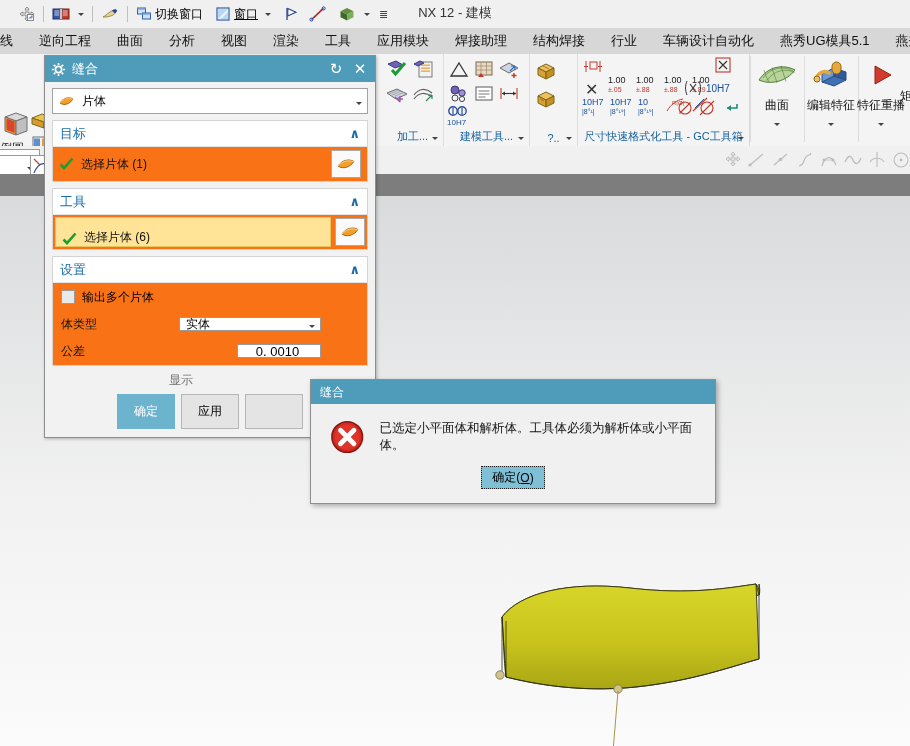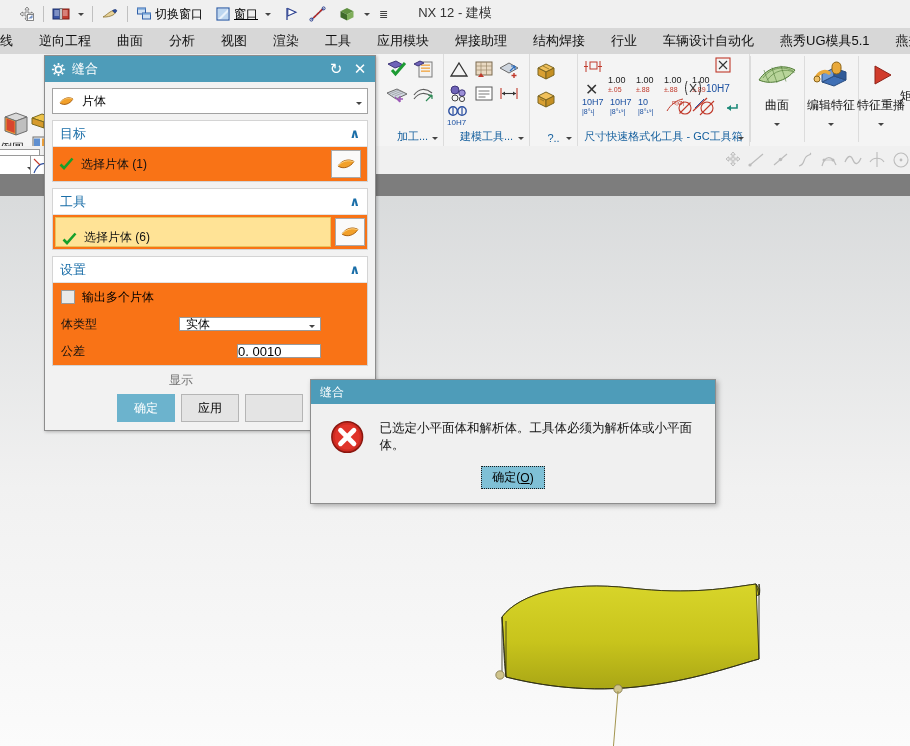--- a/index.html
+++ b/index.html
@@ -79,21 +79,21 @@
   .chk{width:12px;height:12px;border:1px solid #9a9a9a;background:#e9e9e9;display:inline-block;}
   .selbtn{width:28px;height:26px;border:1px solid #a9a9a9;background:#fafafa;
           display:flex;align-items:center;justify-content:center;margin-left:auto;}
   .setrow{height:26px;display:flex;align-items:center;padding:0 8px;box-sizing:border-box;font-size:12px;}
   .setrow .lbl{width:118px;color:#111;}
   .field{height:14px;background:#fff;border:1px solid #9a9a9a;box-sizing:border-box;
          display:flex;align-items:center;font-size:12px;}
   .dlg-foot{padding:4px 8px 8px 8px;}
   .showtxt{text-align:center;font-size:12px;color:#737373;padding-right:58px;height:20px;line-height:20px;}
   .btnrow{display:flex;justify-content:center;gap:6px;margin-top:4px;}
-  .btn{height:28px;min-width:58px;border:1px solid #b5b5b5;background:#e4e4e4;font-size:12px;
+  .btn{height:35px;min-width:58px;border:1px solid #b5b5b5;background:#e4e4e4;font-size:12px;
        display:flex;align-items:center;justify-content:center;box-sizing:border-box;}
   .btn.primary{background:#6cb3cd;border-color:#6cb3cd;color:#fff;}
 
   
   .err{position:absolute;left:310px;top:379px;width:404px;background:#f0f0f0;
        border:1px solid #8d8d8d;box-shadow:2px 2px 5px rgba(0,0,0,.3);}
   .err-title{height:24px;background:#4e9cb9;color:#fff;font-size:12px;display:flex;align-items:center;
              padding-left:9px;box-sizing:border-box;}
   .err-body{display:flex;align-items:center;gap:14px;padding:14px 12px 4px 18px;}
   .err-msg{font-size:12.5px;color:#111;line-height:1.4;}
@@ -643,21 +643,21 @@
         <div class="setrow">
           <span class="lbl">体类型</span>
           <div class="field" style="width:142px;padding-left:6px;">
             <span>实体</span>
             <span style="margin-left:auto;margin-right:5px;"><span class="caret-sm"></span></span>
           </div>
         </div>
 
         <div class="setrow" style="height:28px;">
           <span class="lbl">公差</span>
-          <div class="field" style="width:84px;margin-left:58px;justify-content:flex-start;padding-right:3px;font-size:13px;">
+          <div class="field" style="width:84px;margin-left:58px;justify-content:center;padding-right:3px;font-size:13px;">
             <span>0. 0010</span>
           </div>
         </div>
       </div>
     </div>
 
     <div class="dlg-foot">
       <div class="showtxt">显示</div>
       <div class="btnrow">
         <div class="btn primary">确定</div>

